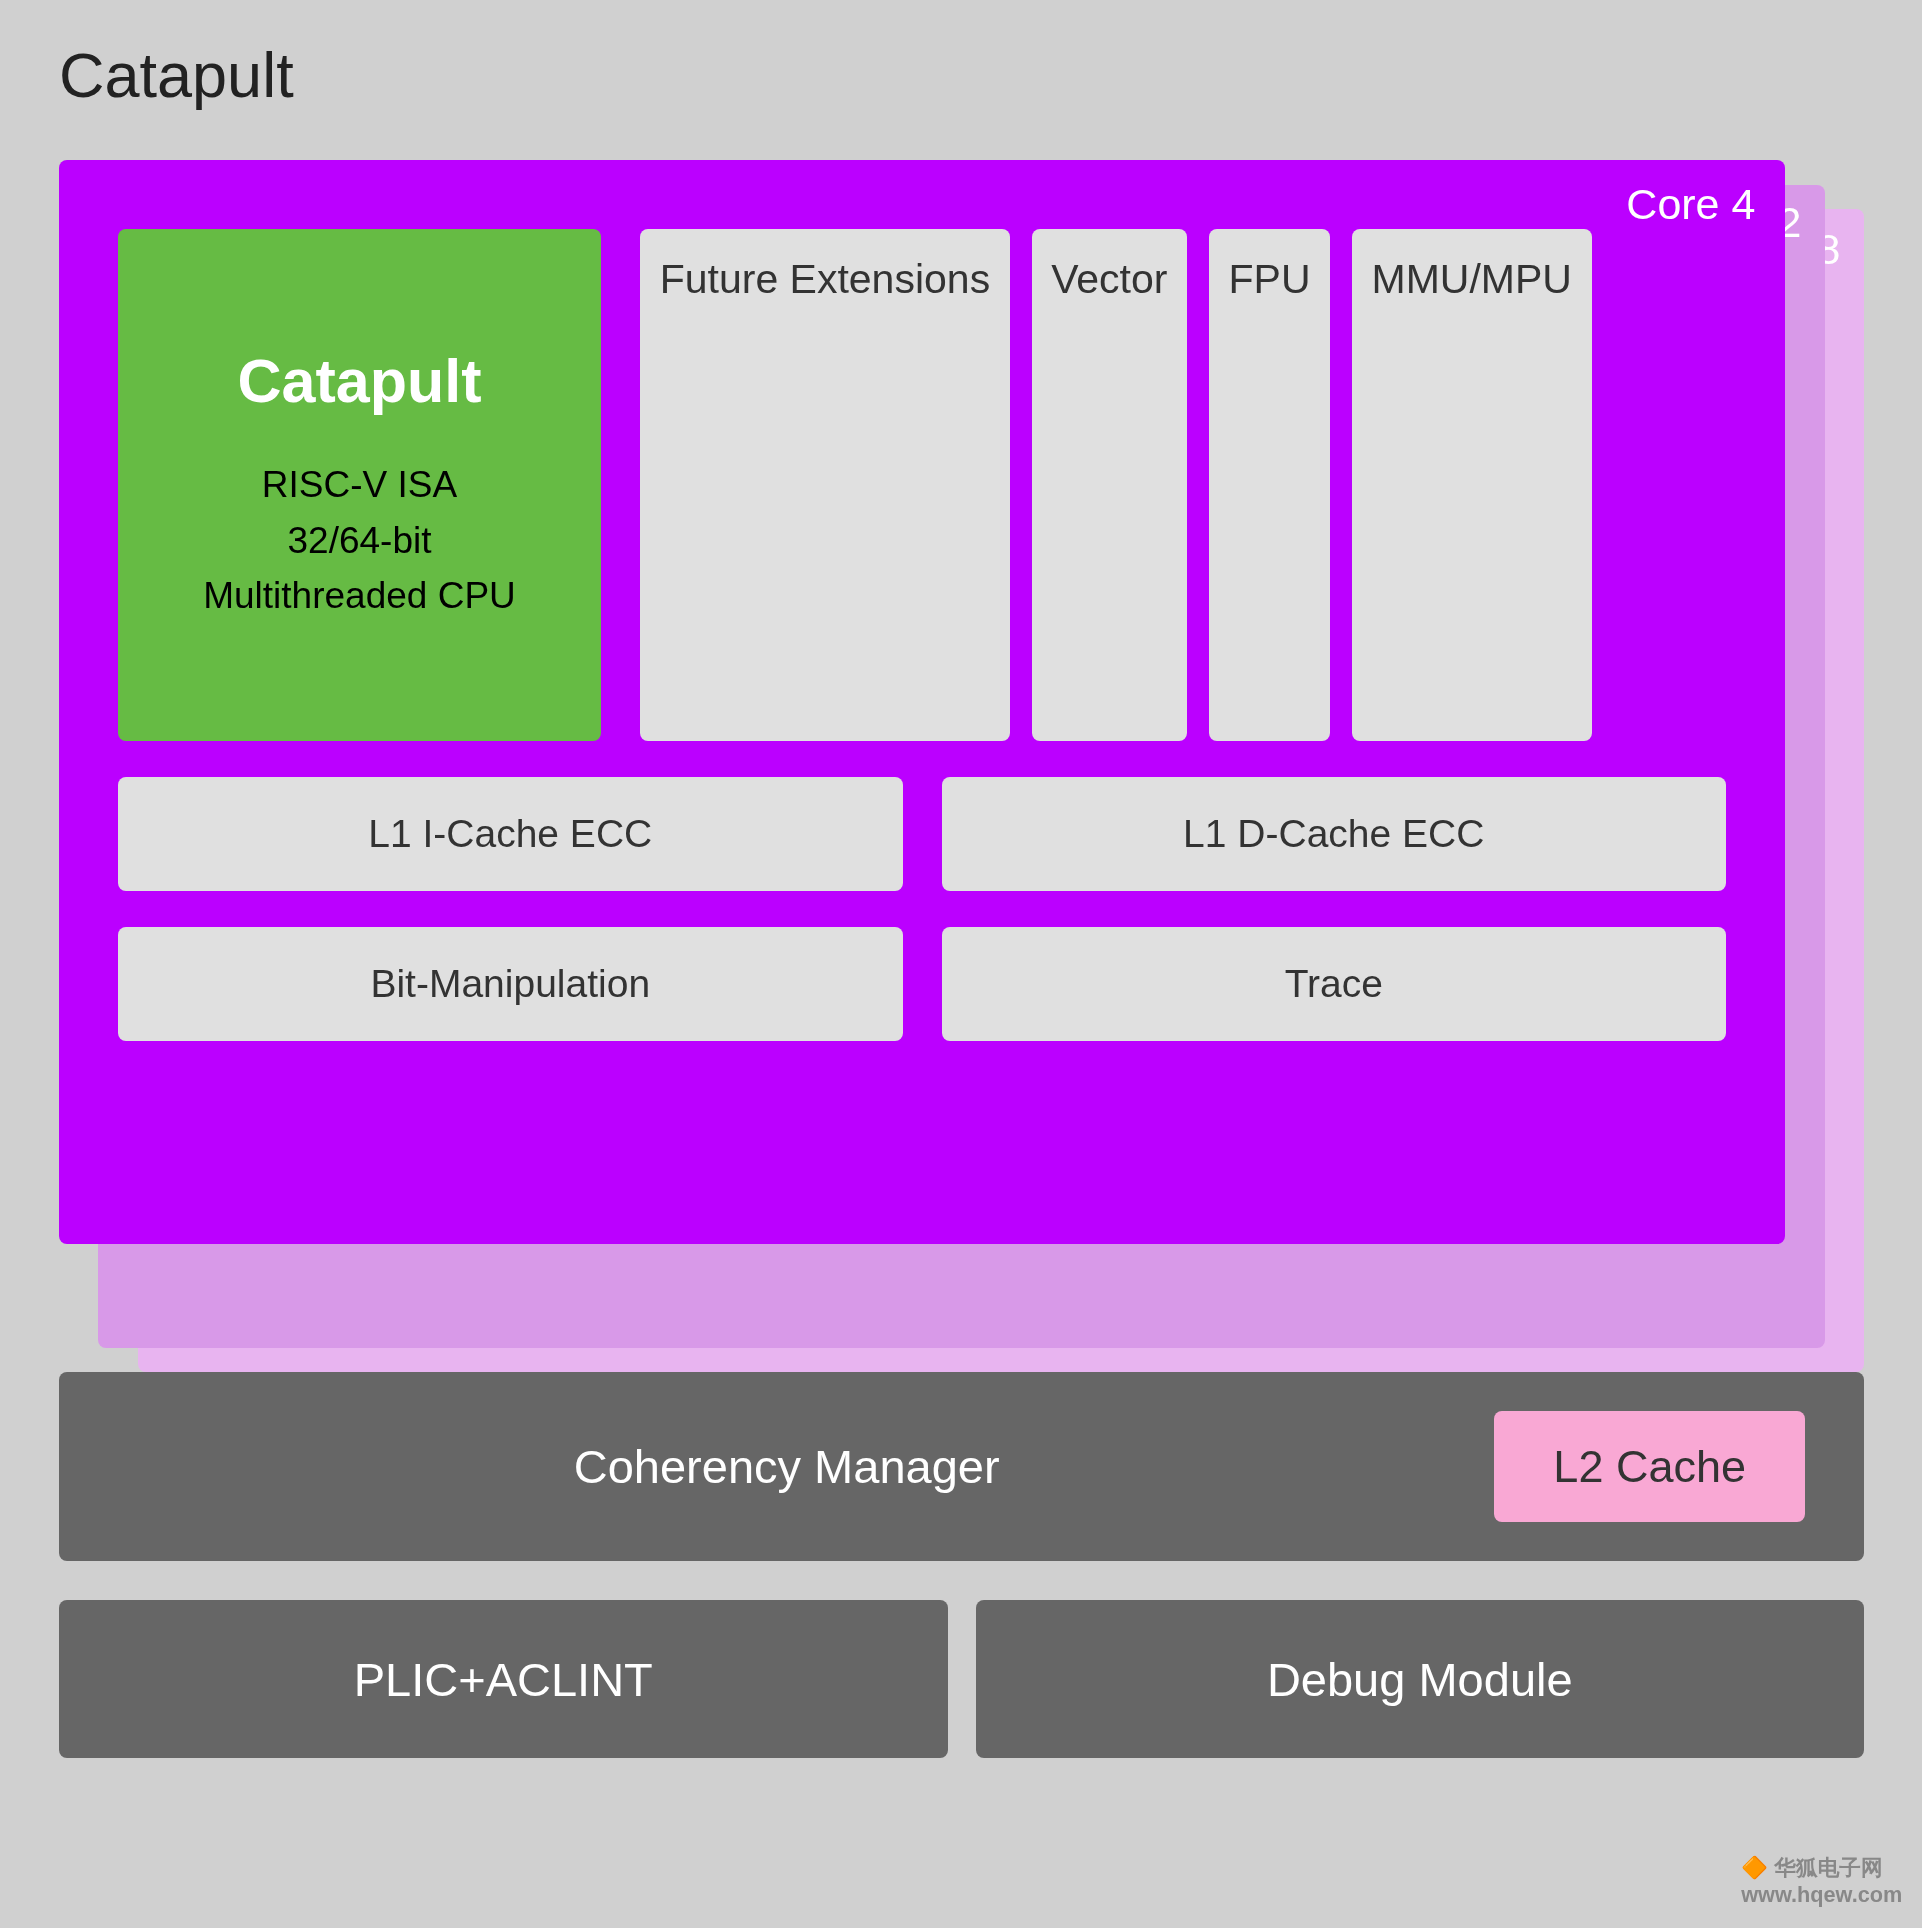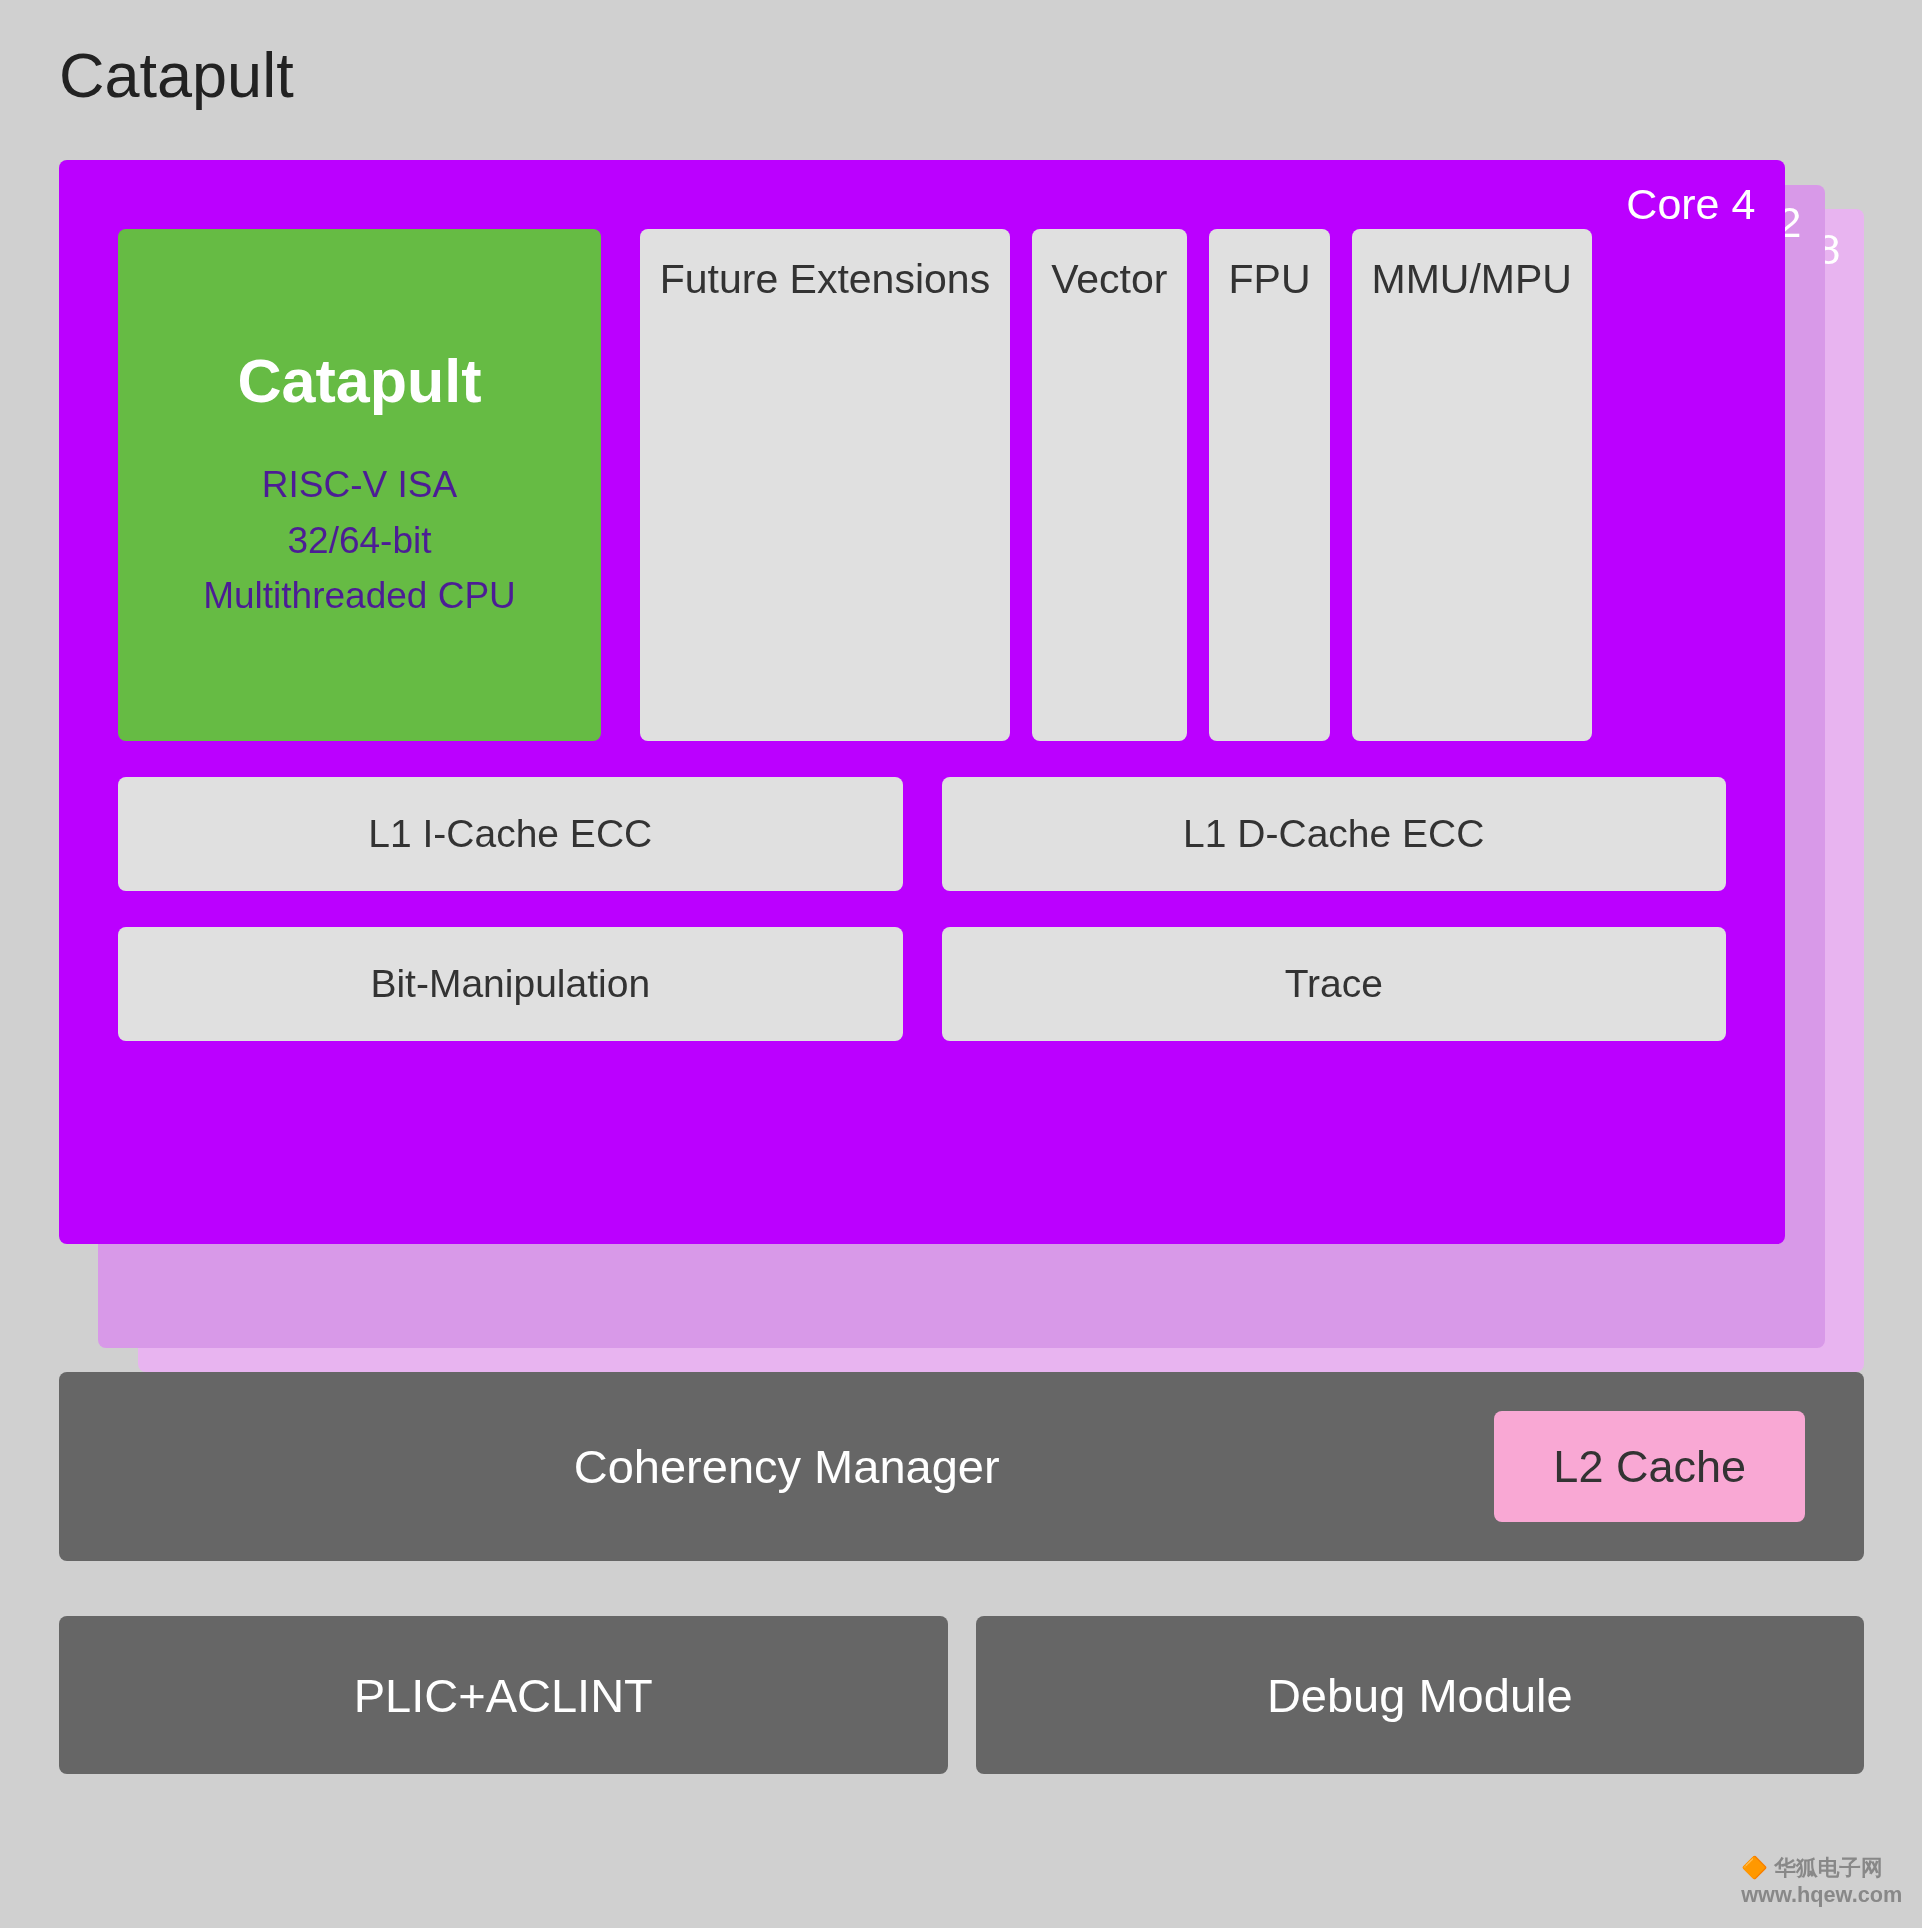--- a/index.html
+++ b/index.html
@@ -110,21 +110,21 @@
 
     .catapult-box-title {
       color: white;
       font-size: 61px;
       font-weight: 700;
       margin-bottom: 29.6px;
       text-align: center;
     }
 
     .catapult-box-subtitle {
-      color: #4c1d95;
+      color: #000000;
       font-size: 37px;
       text-align: center;
       line-height: 1.5;
       margin-top: 12px;
     }
 
     
     .extensions-col {
       flex: 1;
       display: flex;
@@ -158,21 +158,21 @@
       color: #333;
     }
 
     
     .coherency-section {
       background: #666;
       border-radius: 7.9px;
       display: flex;
       align-items: center;
       padding: 39px 59px;
-      margin-bottom: 55px;
+      margin-bottom: 39px;
       min-height: 158px;
       gap: 39px;
     }
 
     .coherency-label {
       flex: 1;
       color: white;
       font-size: 47px;
       text-align: center;
     }

